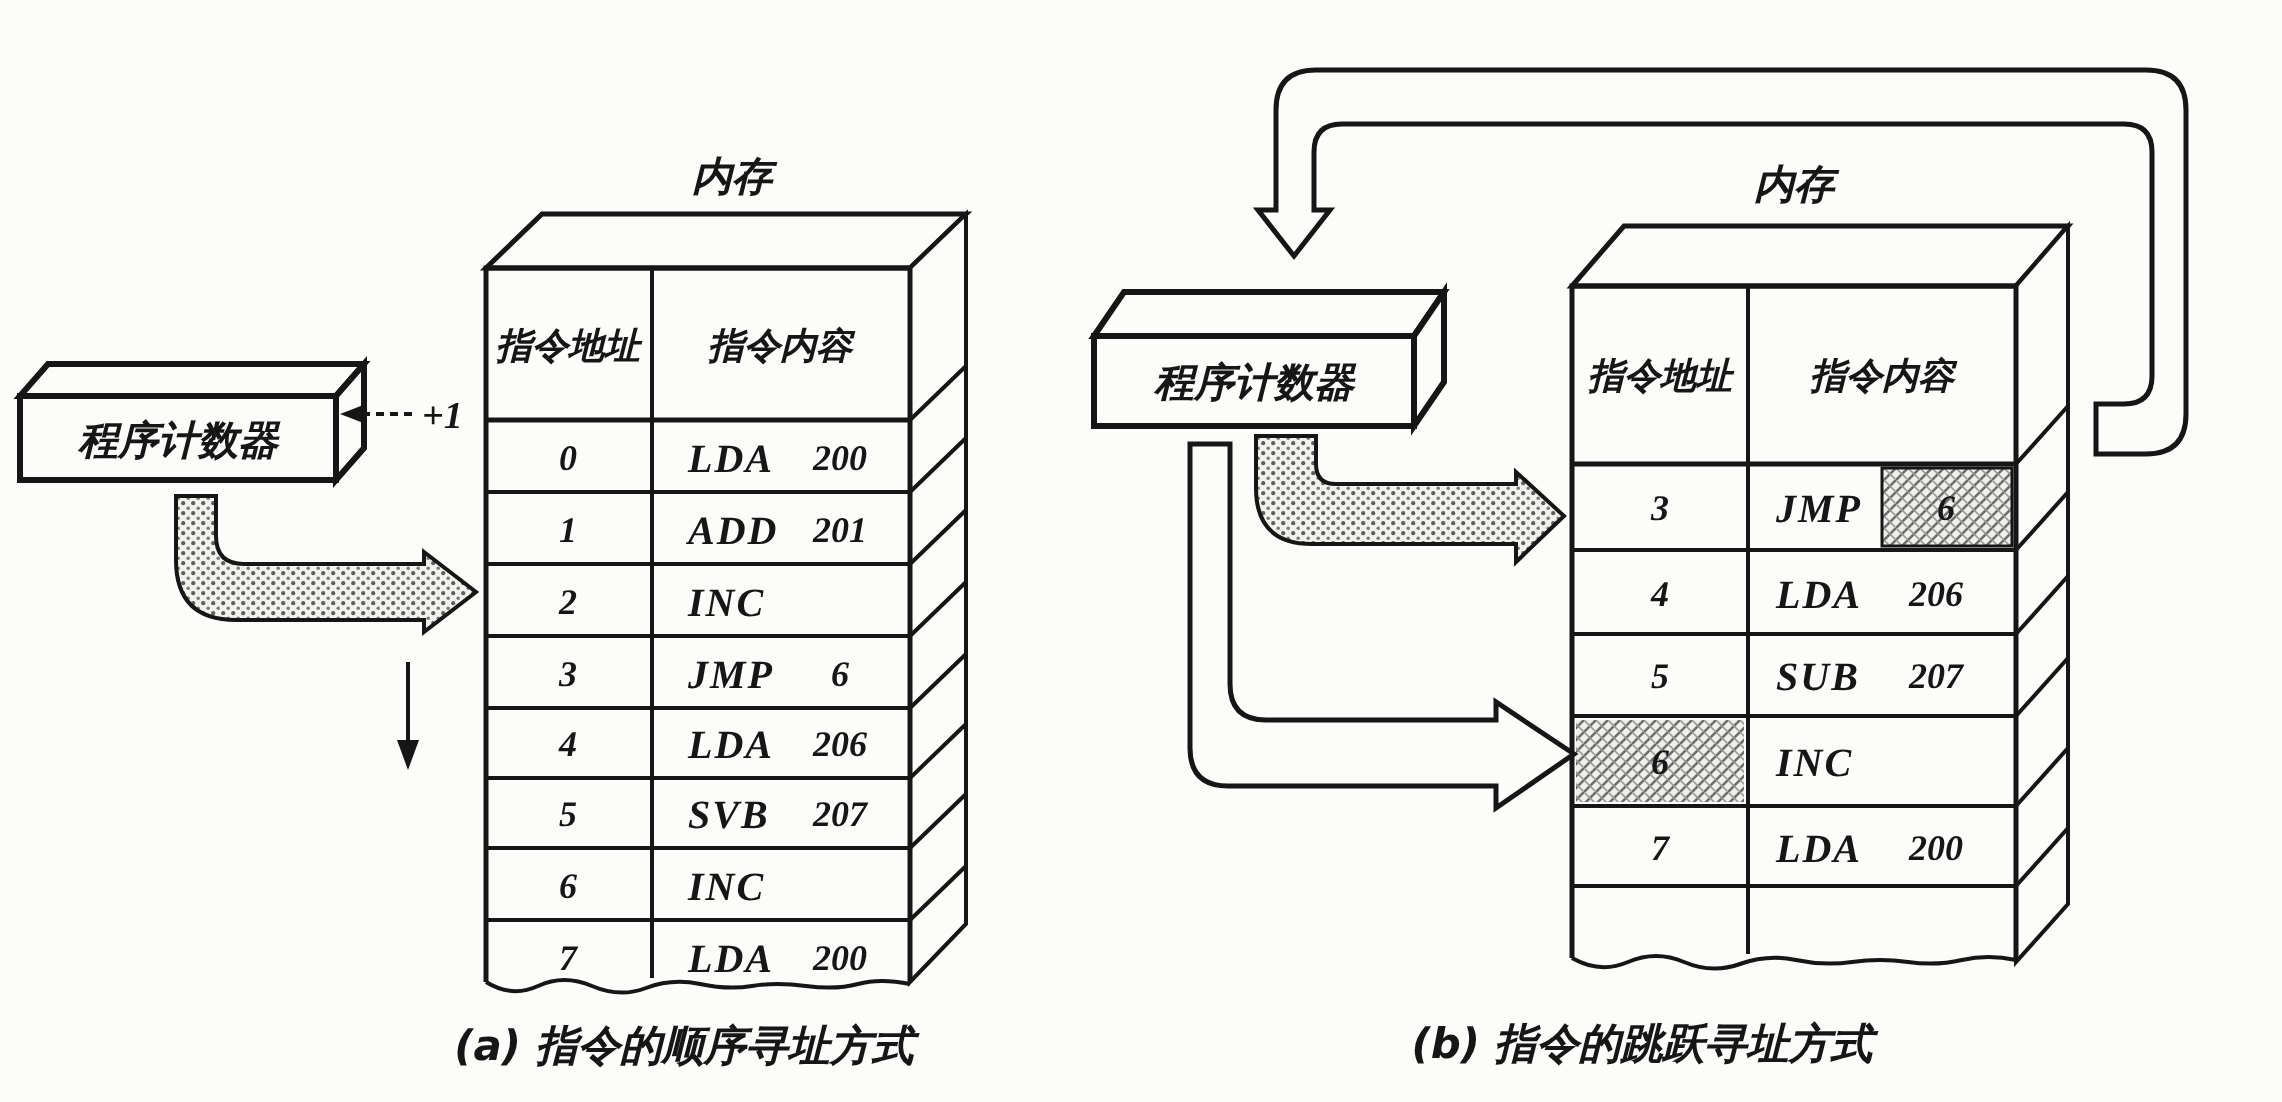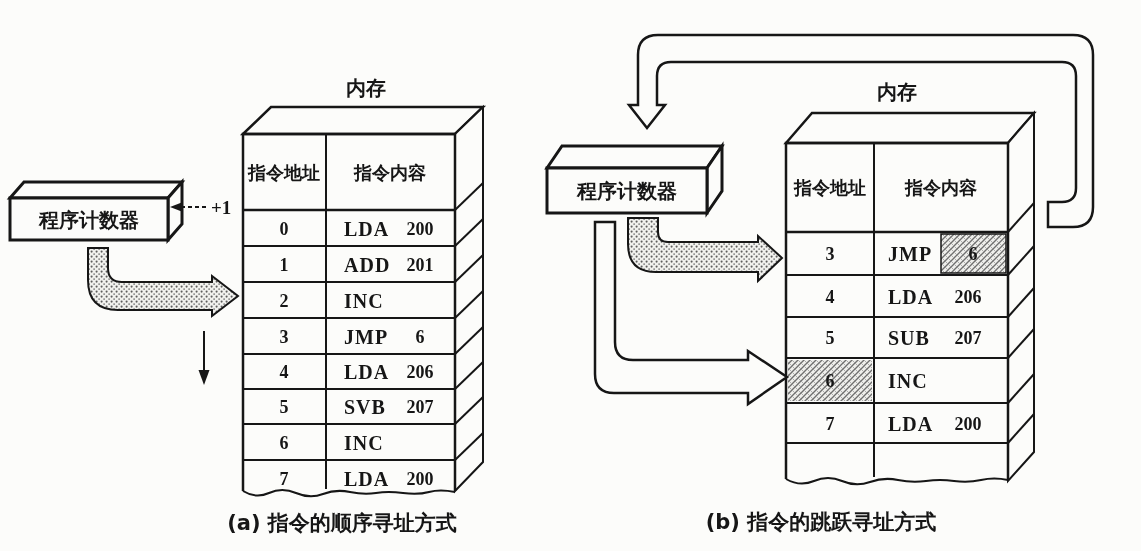--- a/index.html
+++ b/index.html
@@ -1,18 +1,18 @@
 <!DOCTYPE html>
 <html><head>
 <meta charset="utf-8">
 <style>
   html,body{margin:0;padding:0;}
   body{background:#e8e8e8;font-family:"DejaVu Sans",sans-serif;}
   .canvas{
-    position:relative;width:1141px;height:551px;background:#fcfcfa;overflow:hidden;
+    position:relative;width:1141px;height:551px;background:#fcfcfa;overflow:hidden;font-style:italic;
   }
   svg{display:block;}
   .ink{stroke:#161616;fill:none;}
   .w2{stroke-width:2;}
   .w25{stroke-width:2.5;}
   .w3{stroke-width:3;}
   .face{fill:#fcfcfa;stroke:#161616;}
   .cjk{font-family:"DejaVu Sans","Liberation Sans",sans-serif;font-weight:600;fill:#161616;}
   .lat{font-family:"Liberation Serif","DejaVu Serif",serif;font-weight:600;fill:#161616;}
   .t-title{font-size:20px;}

